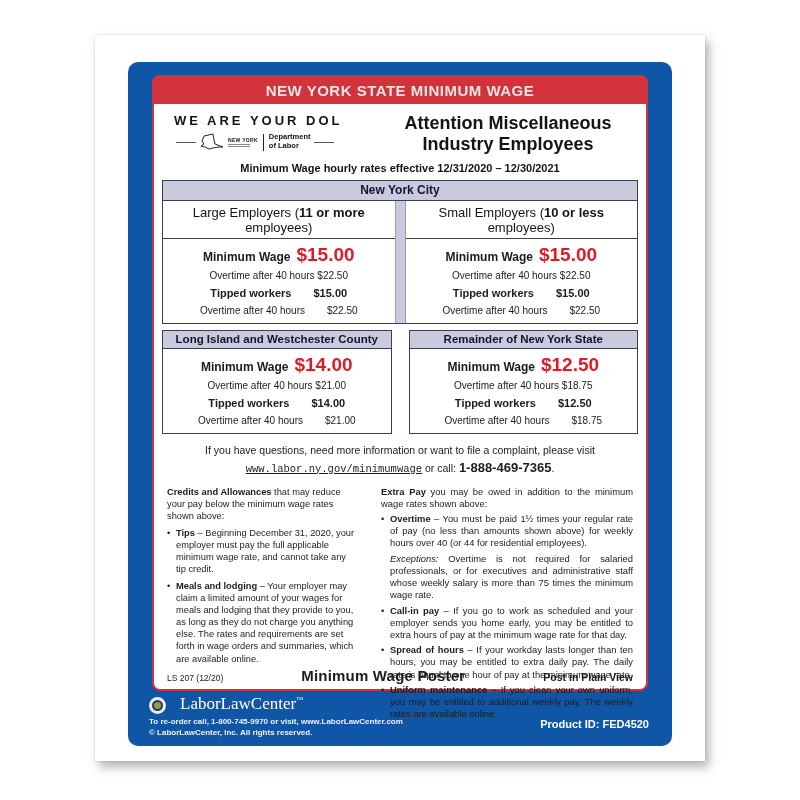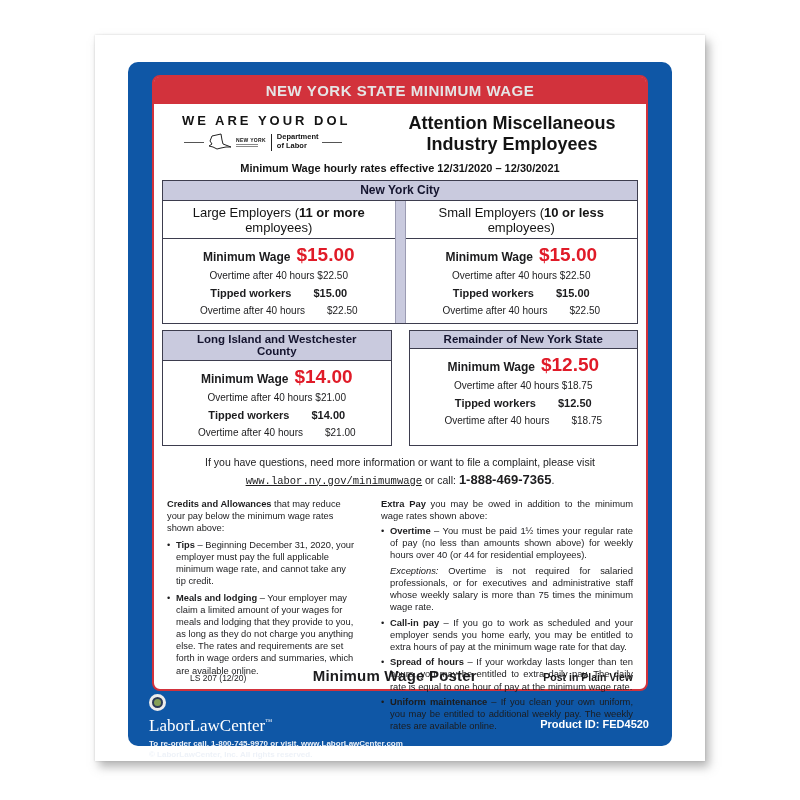--- a/index.html
+++ b/index.html
@@ -10,21 +10,21 @@
     box-shadow:4px 6px 9px rgba(110,110,110,.5),0 0 2px #d5d5d5;}
 
   .frame{position:absolute;left:33px;top:27px;width:544px;height:684px;background:#0f57a6;border-radius:10px;}
 
   .card{position:absolute;left:24px;top:13px;width:492px;height:612px;background:#fff;
     border:2px solid #d2323c;border-radius:8px;}
 
   .banner{height:27px;line-height:27px;background:#d2323c;border-radius:5px 5px 0 0;
     color:#e5e5e5;font-weight:bold;font-size:15px;text-align:center;letter-spacing:.5px;}
 
-  .header-row{display:flex;align-items:flex-start;padding:9px 12px 0 28px;}
+  .header-row{display:flex;align-items:flex-start;padding:9px 12px 0 20px;}
   .dol-block{width:212px;}
   .tagline{font-size:13px;font-weight:bold;letter-spacing:3px;color:#141414;white-space:nowrap;}
   .logo-row{display:flex;align-items:center;gap:3px;margin:4px 0 0 2px;}
   .hline{width:20px;height:1px;background:#555;}
   .state-stack{display:flex;flex-direction:column;line-height:1;}
   .state-label{font-size:5px;font-weight:bold;color:#111;letter-spacing:.3px;}
   .state-sub{width:22px;height:1px;background:#888;margin-top:1px;}
   .vbar{width:1px;height:17px;background:#222;margin:0 2px;}
   .dept{font-size:7.5px;font-weight:bold;line-height:1.15;color:#111;}
   .title-block{flex:1;text-align:center;font-size:18px;font-weight:bold;line-height:1.18;color:#141414;padding-right:4px;}
@@ -43,45 +43,45 @@
   .row-min .lbl{font-size:12px;font-weight:bold;}
   .row-min .val{font-size:19px;font-weight:bold;color:#e01b28;margin-left:6px;}
   .row-ot{text-align:center;font-size:10px;padding:4px 0 2px;}
   .row-tip{text-align:center;font-size:11px;font-weight:bold;padding:4px 0 2px;}
   .row-tip .val{margin-left:22px;}
   .row-ot2{text-align:center;font-size:10px;padding:4px 0 7px;}
   .row-ot2 .val{margin-left:22px;}
 
   .region-row{display:flex;gap:17px;margin:6px 8px 0;}
   .region-table{flex:1;border:1.5px solid #3d3d4e;background:#fff;}
-  .region-table .tbl-header{font-size:11.5px;padding:2px 16px 3px;}
+  .region-table .tbl-header{font-size:11.5px;padding:2px 4px 3px;}
 
   .contact{margin-top:9px;text-align:center;font-size:10.5px;line-height:1.45;}
   .contact .url{text-decoration:underline;font-family:Liberation Mono, monospace;}
   .contact .phone{font-weight:bold;font-size:13px;}
 
   .columns{display:flex;gap:26px;padding:8px 13px 0 13px;justify-content:space-between;}
   .col-left{width:188px;font-size:9.3px;line-height:1.3;}
   .col-right{flex:1;font-size:9.4px;line-height:1.3;text-align:justify;}
   .col-head b{font-weight:bold;}
   .bullet{display:flex;margin-top:5px;}
   .col-right .bullet{margin-top:3px;}
   .bullet .dot{width:9px;flex:none;}
   .bullet .btxt{flex:1;}
   .exceptions{margin:3px 0 1px 9px;}
   .exceptions i{font-style:italic;}
 
   .card-bottom{position:absolute;left:13px;right:13px;bottom:5px;display:flex;
-    justify-content:space-between;align-items:baseline;margin-left:23px;}
+    justify-content:space-between;align-items:baseline;}
   .form-number{font-size:8.5px;}
   .poster-title{font-size:15px;font-weight:bold;letter-spacing:.2px;}
   .plain-view{font-size:10.5px;font-weight:bold;}
 
   .footer{position:absolute;left:21px;right:21px;top:632px;color:#fff;}
-  .brand-row{display:flex;align-items:flex-start;gap:5px;flex-direction:column;}
+  .brand-row{display:flex;align-items:flex-end;gap:14px;}
   .brand-icon{width:11px;height:11px;border-radius:50%;border:3px solid #ececec;
     background:#2c3a55;display:flex;align-items:center;justify-content:center;}
   .brand-dot{width:7px;height:7px;border-radius:50%;background:#86a055;}
   .brand-name{font-family:"Liberation Serif","DejaVu Serif",serif;font-size:17px;}
   .brand-name sup{font-size:7px;}
   .reorder{font-size:8px;margin-top:3px;font-weight:bold;color:#eef2f8;}
   .copyright{font-size:8px;margin-top:2px;font-weight:bold;color:#eef2f8;}
   .product-id{position:absolute;right:2px;top:24px;font-size:11px;font-weight:bold;}
 </style>
 </head>

